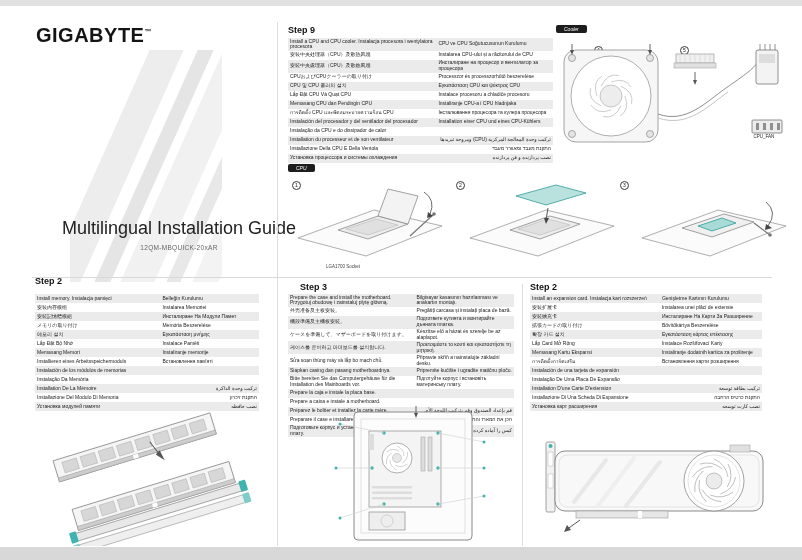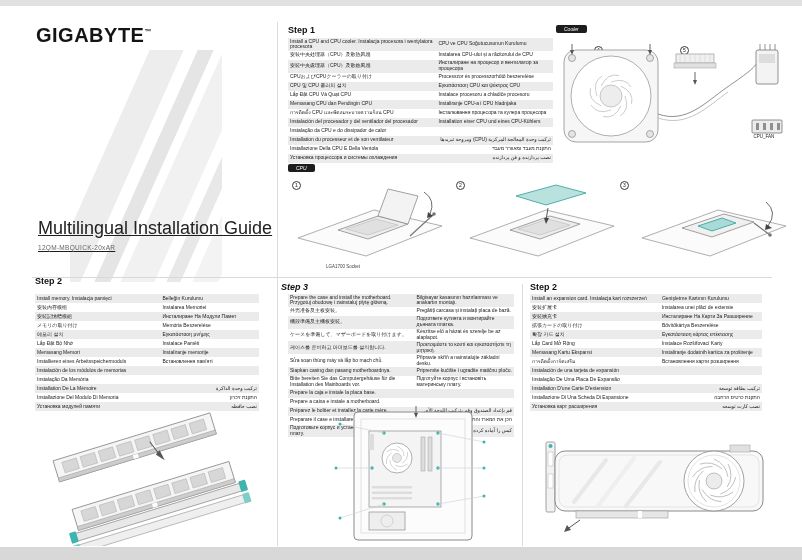--- a/index.html
+++ b/index.html
@@ -18,35 +18,35 @@
   
   .stripes { position:absolute; left:70px; top:50px; width:152px; height:232px; overflow:hidden; }
   .stripes i { position:absolute; top:-30px; bottom:-30px; transform:skewX(-24deg); }
   .stripes .s1 { left:28px;  width:34px; background:#ededed; }
   .stripes .s2 { left:76px;  width:16px; background:#e5e5e5; }
   .stripes .s3 { left:102px; width:34px; background:#f1f1f1; }
   .stripes .s4 { left:148px; width:14px; background:#e8e8e8; }
   .stripes .s5 { left:174px; width:26px; background:#f3f3f3; }
 
   
-  .title-block { position:absolute; left:38px; top:218px; width:282px; text-align:left;text-decoration:underline; }
+  .title-block { position:absolute; left:38px; top:218px; width:282px; text-align:center; }
   .title-block h1 { margin:0; font-size:18px; font-weight:400; color:#222; }
   .title-block .part { margin-top:5px; font-size:6.5px; color:#666; letter-spacing:0.3px; }
 
   
   .hrule { position:absolute; left:32px; top:277px; width:740px; height:1px; background:#d9d9d9; }
   .vrule { position:absolute; width:1px; background:#dcdcdc; }
   .v1 { left:277px; top:22px;  height:524px; }
   .v2 { left:522px; top:284px; height:262px; }
 
   
   h2.step-label { position:absolute; margin:0; font-size:9px; font-weight:bold; color:#111; }
   .h-s1 { left:288px; top:25px; }
   .h-s2 { left:35px;  top:276px; }
-  .h-s3 { left:281px; top:282px;font-style:italic; }
+  .h-s3 { left:300px; top:282px; }
   .h-s4 { left:530px; top:282px; }
 
   
   .itable { position:absolute; font-size:5px; line-height:1.18; color:#222; }
   .t1 { left:288px; top:38px;  width:265px; }
   .t2 { left:35px;  top:294px; width:224px; }
   .t3 { left:288px; top:294px; width:226px; }
   .t4 { left:530px; top:294px; width:232px; }
   .irow { display:flex; min-height:9px; align-items:center; }
   .irow:nth-child(odd) { background:#ebebeb; }
@@ -101,21 +101,21 @@
 
   <div class="title-block">
     <h1>Multilingual Installation Guide</h1>
     <div class="part">12QM-MBQUICK-20xAR</div>
   </div>
 
   <div class="hrule"></div>
   <div class="vrule v1"></div>
   <div class="vrule v2"></div>
 
-  <h2 class="step-label h-s1">Step 1</h2>
+  <h2 class="step-label h-s1">Step 9</h2>
   <h2 class="step-label h-s2">Step 2</h2>
   <h2 class="step-label h-s3">Step 3</h2>
   <h2 class="step-label h-s4">Step 2</h2>
 
   <div class="itable t1">
       <div class="irow">
       <span class="cl" dir="auto">Install a CPU and CPU cooler. Instalacja procesora i wentylatora procesora</span>
       <span class="cr" dir="auto">CPU ve CPU Soğutucusunun Kurulumu</span>
     </div>
       <div class="irow">

